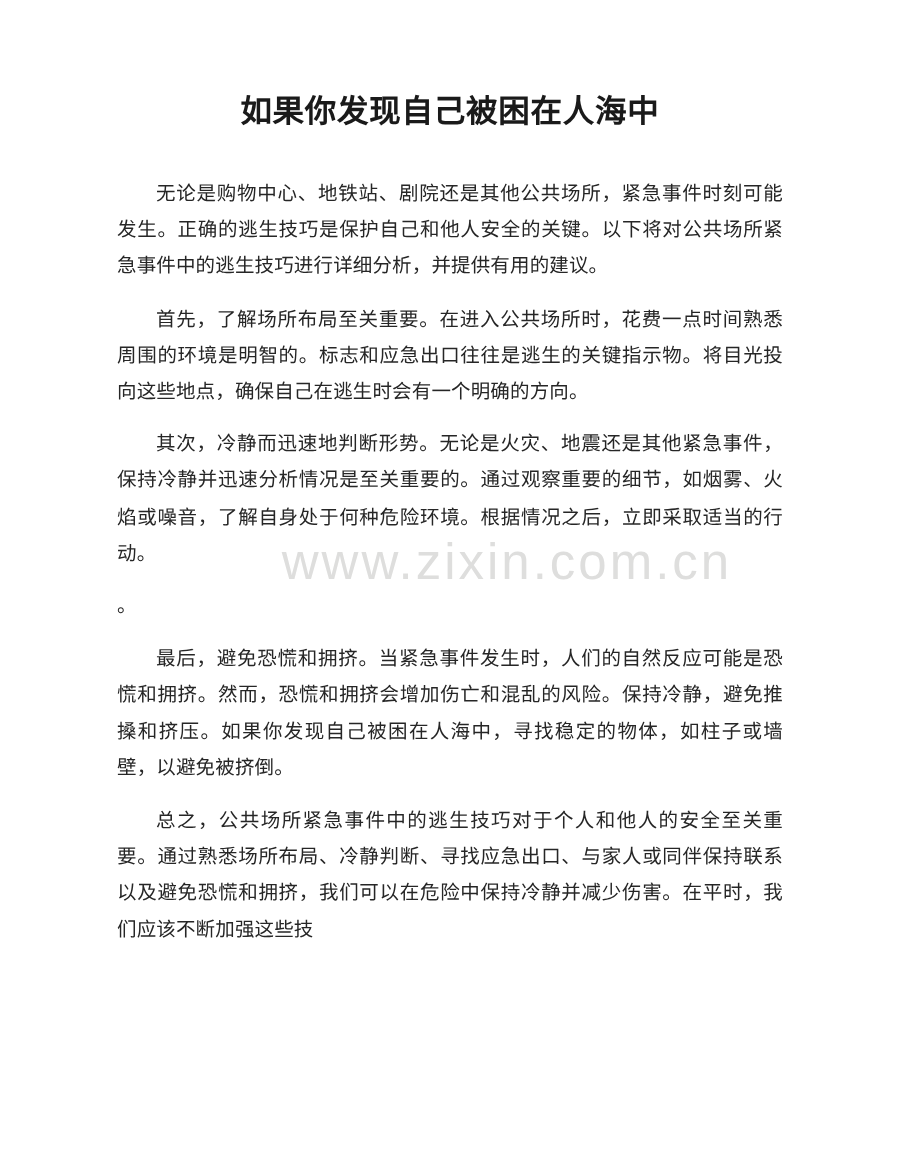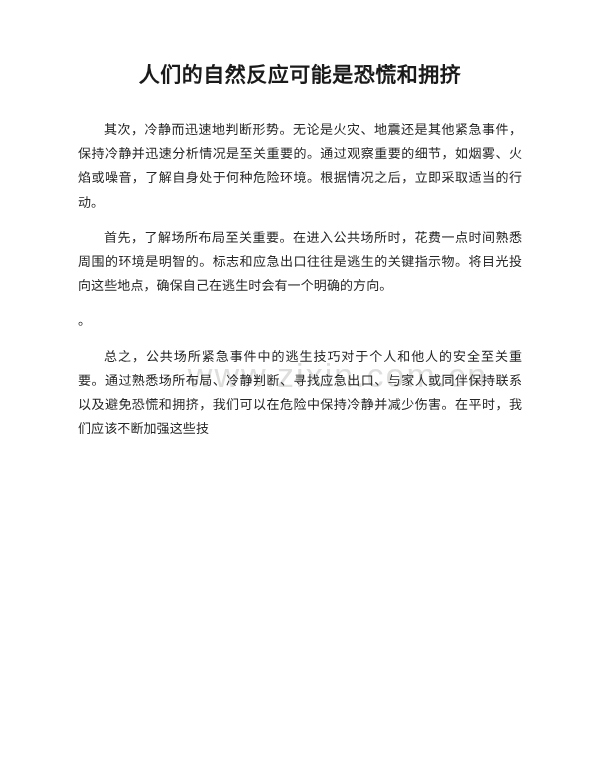--- a/index.html
+++ b/index.html
@@ -100,31 +100,33 @@
 <body>
 
 <div class="page">
 
   <div class="watermark-layer">
     <div class="watermark w-1">www.zixin.com.cn</div>
   </div>
 
   <div class="content">
 
-    <h1 class="doc-title">人们的自然反应可能是恐慌和拥挤</h1>
+    <h1 class="doc-title">如果你发现自己被困在人海中</h1>
 
     <div class="body-block">
 
+      <p class="para">无论是购物中心、地铁站、剧院还是其他公共场所，紧急事件时刻可能发生。正确的逃生技巧是保护自己和他人安全的关键。以下将对公共场所紧急事件中的逃生技巧进行详细分析，并提供有用的建议。</p>
+
+      <p class="para">首先，了解场所布局至关重要。在进入公共场所时，花费一点时间熟悉周围的环境是明智的。标志和应急出口往往是逃生的关键指示物。将目光投向这些地点，确保自己在逃生时会有一个明确的方向。</p>
 
       <p class="para">其次，冷静而迅速地判断形势。无论是火灾、地震还是其他紧急事件，保持冷静并迅速分析情况是至关重要的。通过观察重要的细节，如烟雾、火焰或噪音，了解自身处于何种危险环境。根据情况之后，立即采取适当的行动。</p>
-
-      <p class="para">首先，了解场所布局至关重要。在进入公共场所时，花费一点时间熟悉周围的环境是明智的。标志和应急出口往往是逃生的关键指示物。将目光投向这些地点，确保自己在逃生时会有一个明确的方向。</p>
 
 
 
       <p class="para no-indent">。</p>
 
+      <p class="para">最后，避免恐慌和拥挤。当紧急事件发生时，人们的自然反应可能是恐慌和拥挤。然而，恐慌和拥挤会增加伤亡和混乱的风险。保持冷静，避免推搡和挤压。如果你发现自己被困在人海中，寻找稳定的物体，如柱子或墙壁，以避免被挤倒。</p>
 
       <p class="para last">总之，公共场所紧急事件中的逃生技巧对于个人和他人的安全至关重要。通过熟悉场所布局、冷静判断、寻找应急出口、与家人或同伴保持联系以及避免恐慌和拥挤，我们可以在危险中保持冷静并减少伤害。在平时，我们应该不断加强这些技</p>
 
     </div>
   </div>
 </div>
 
 </body></html>

